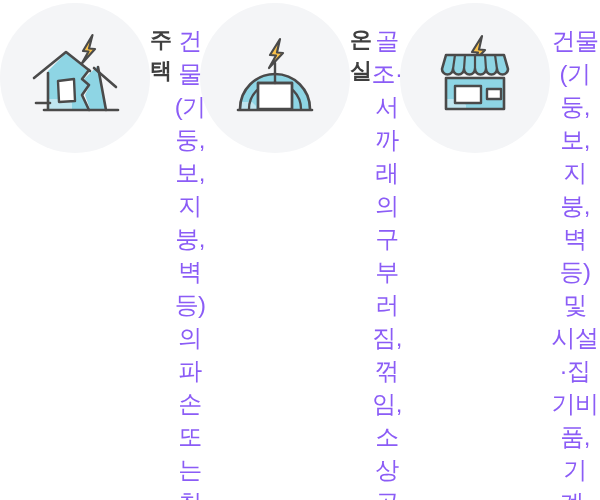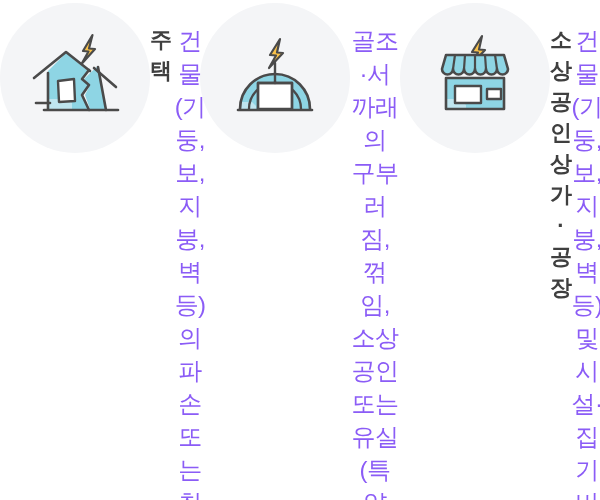--- a/index.html
+++ b/index.html
@@ -132,20 +132,21 @@
 
         <path d="M38 60 L38 86" fill="none" stroke="#4a4a4a" stroke-width="2.4" stroke-linecap="round"></path>
         <path d="M72 60 L72 86" fill="none" stroke="#4a4a4a" stroke-width="2.4" stroke-linecap="round"></path>
         <path d="M55 40 L55 60" fill="none" stroke="#4a4a4a" stroke-width="2.4" stroke-linecap="round"></path>
 
         <path d="M38 60 L72 60" fill="none" stroke="#4a4a4a" stroke-width="2.4" stroke-linecap="round"></path>
 
         <path d="M18 87 L92 87" fill="none" stroke="#4a4a4a" stroke-width="2.6" stroke-linecap="round"></path>
       </svg>
     </div>
+    <div class="heading">온실</div>
     <div class="body-copy">골조·서까래의
 구부러짐, 꺾임,
 소상공인 또는 유실
 (특약 가입시
 비닐파손 보상)</div>
   </div>
 
   <div class="column">
     <div class="icon-circle">
       <svg width="110" height="110" viewBox="0 0 110 110">
@@ -167,22 +168,20 @@
         <path d="M44 46 L45 32" fill="none" stroke="#4a4a4a" stroke-width="2.2" stroke-linecap="round"></path>
         <path d="M55 46 L55 32" fill="none" stroke="#4a4a4a" stroke-width="2.2" stroke-linecap="round"></path>
         <path d="M66 46 L65 32" fill="none" stroke="#4a4a4a" stroke-width="2.2" stroke-linecap="round"></path>
         <path d="M77 46 L75 32" fill="none" stroke="#4a4a4a" stroke-width="2.2" stroke-linecap="round"></path>
 
         <rect x="35" y="63" width="26" height="17" fill="#ffffff" stroke="#4a4a4a" stroke-width="2.4" stroke-linejoin="round"></rect>
 
         <rect x="67" y="66" width="14" height="10" fill="#ffffff" stroke="#4a4a4a" stroke-width="2.4" stroke-linejoin="round"></rect>
       </svg>
     </div>
-    <div class="heading">소상공인
-상가·공장</div>
     <div class="body-copy">건물(기둥,보,
 지붕, 벽 등) 및
 시설·집기비품,
 기계, 재고자산의
 파손 또는 침수</div>
   </div>
 
 </div>
 
 </body></html>

